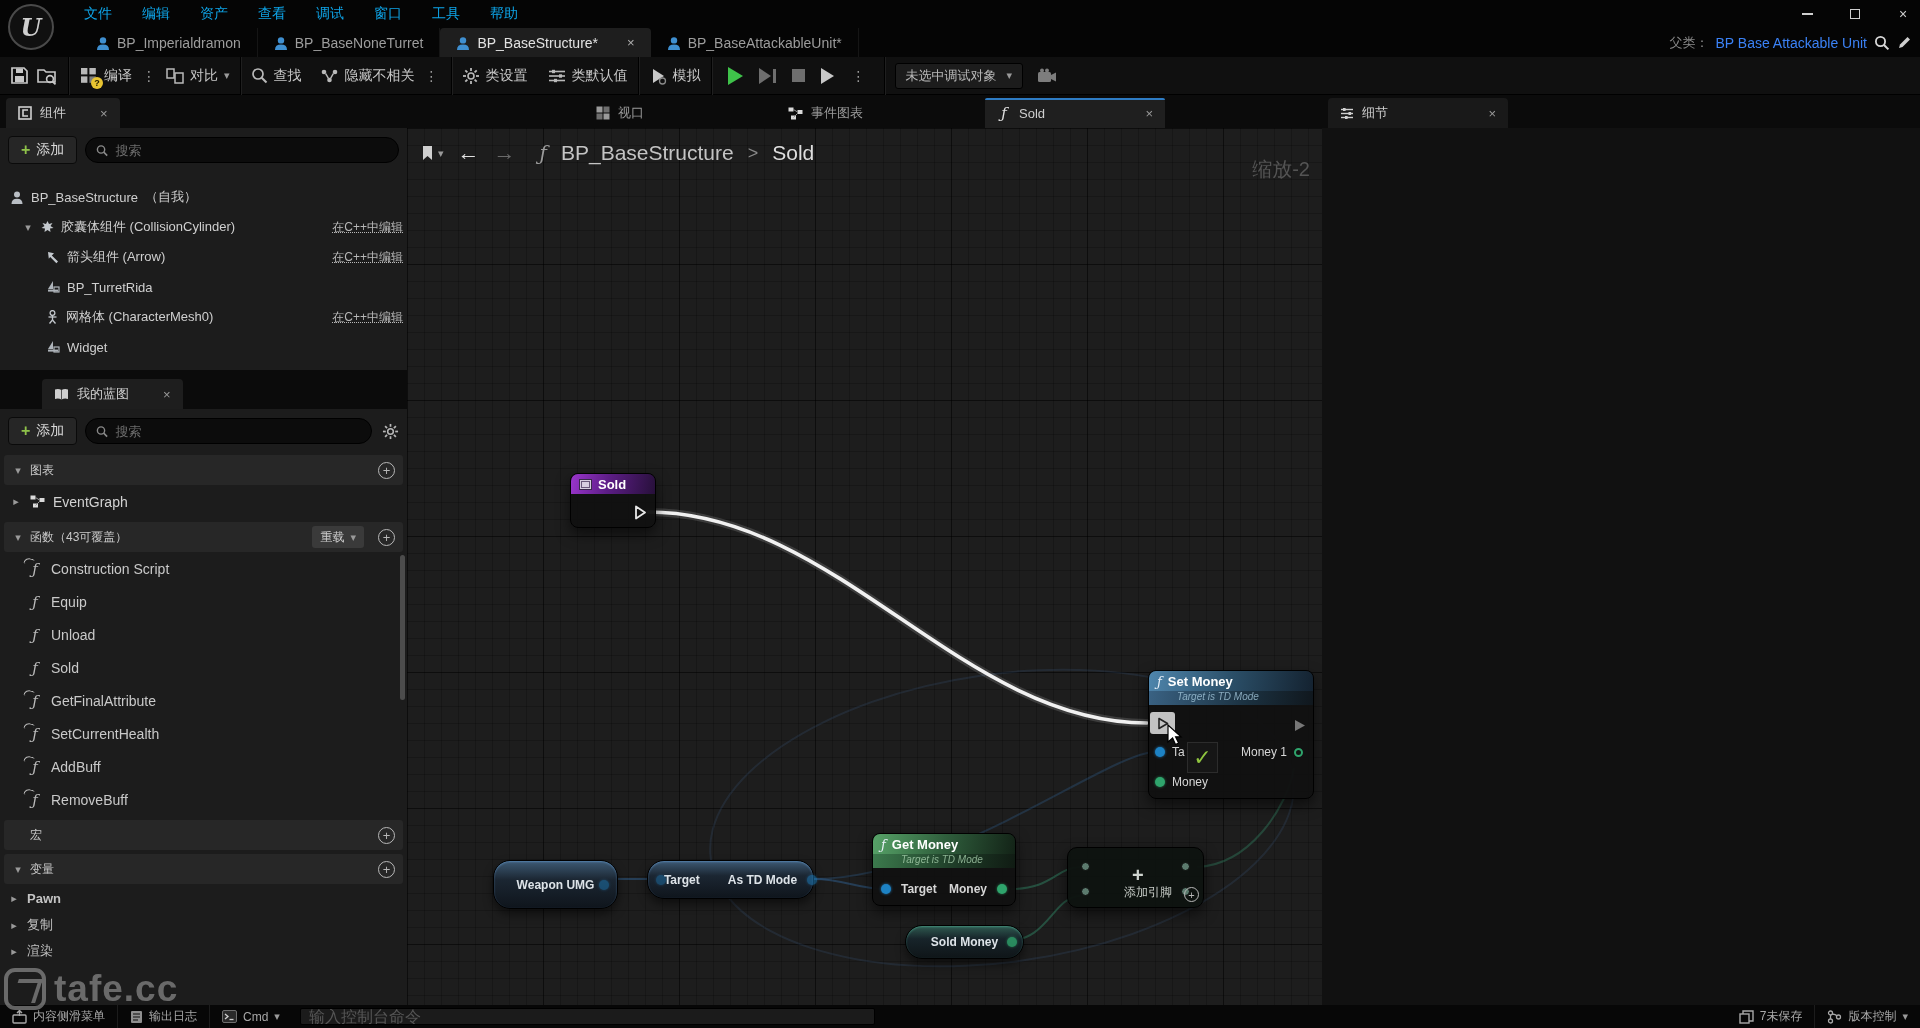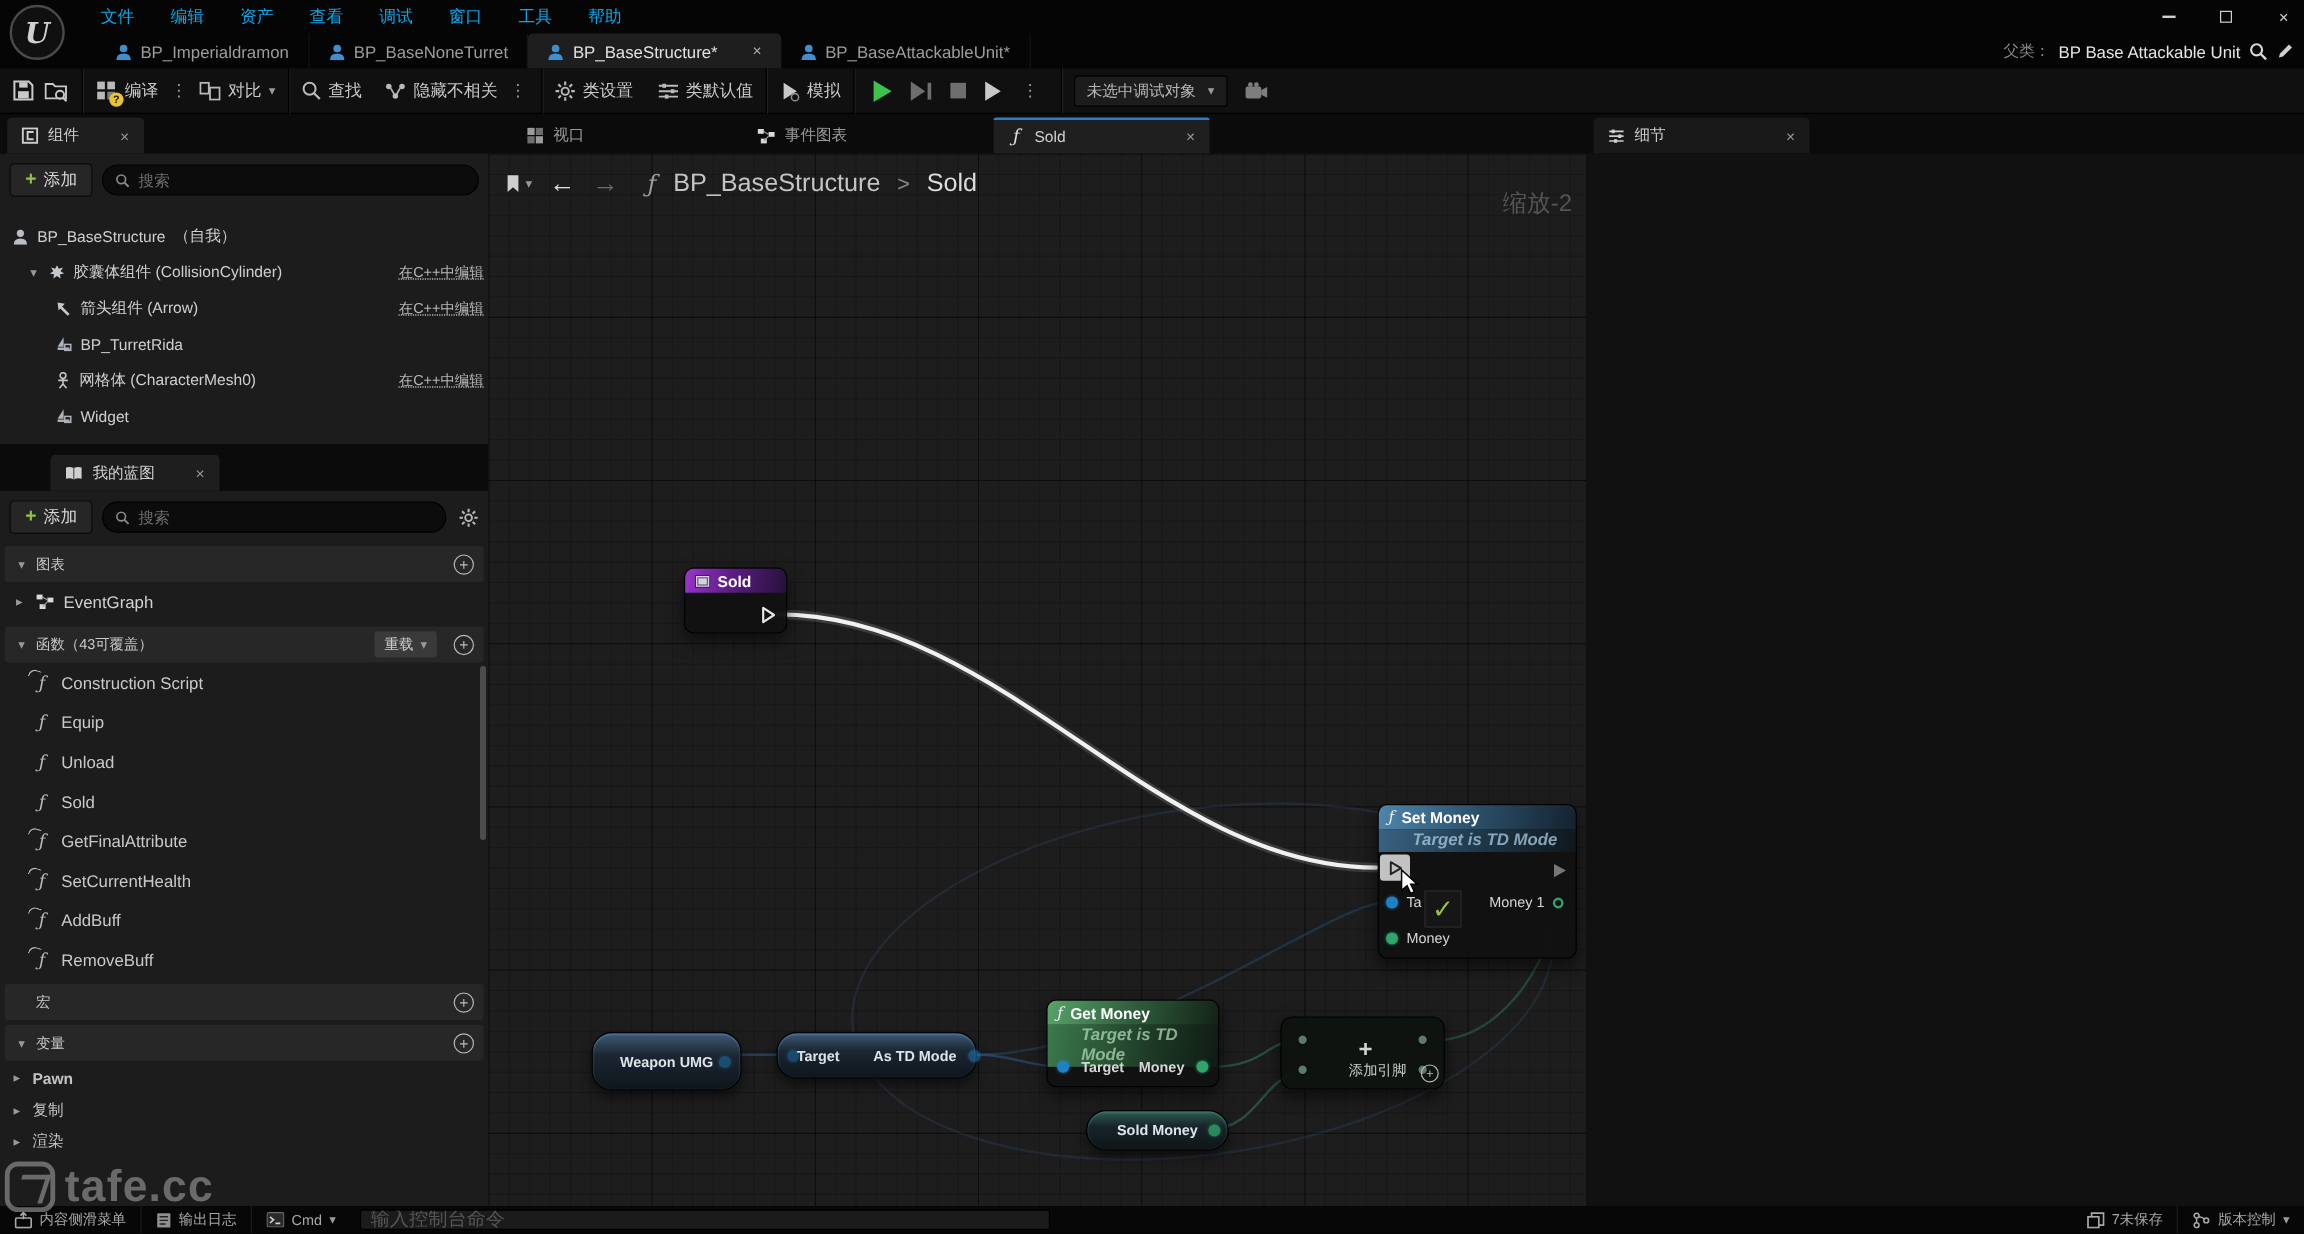--- a/index.html
+++ b/index.html
@@ -21,21 +21,21 @@
 
   
   .assetbar { position:relative; height:29px; background:#050505; display:flex; align-items:flex-end; }
   .asset-tabs { display:flex; margin-left:80px; height:29px; align-items:flex-end; }
   .asset-tab { display:flex; align-items:center; gap:7px; height:29px; padding:0 16px; color:#9d9d9d; font-size:14px;
     border-right:1px solid #151515; }
   .asset-tab.active { background:#1e1e1e; color:#e2e2e2; border-radius:4px 4px 0 0; border-right:none; }
   .asset-tab .closex { margin-left:22px; color:#b0b0b0; font-size:13px; }
   .parent-class { position:absolute; right:8px; top:0; height:29px; display:flex; align-items:center; gap:7px; }
   .pc-label { color:#8a8a8a; font-size:13px; }
-  .pc-value { color:#e5e5e5; font-size:14px; }
+  .pc-value { color:#3b82f6; font-size:14px; }
 
   .person-icon { width:14px; height:14px; }
 
   
   .toolbar { position:relative; height:38px; background:#101010; display:flex; align-items:center; color:#c8c8c8;
     font-size:14px; border-bottom:1px solid #000; }
   .tb-group { display:flex; align-items:center; height:38px; padding:0 10px; gap:8px; }
   .tb-sep { width:1px; height:38px; background:#000; box-shadow:1px 0 0 #1f1f1f; }
   .tb-item { display:flex; align-items:center; gap:6px; white-space:nowrap; }
   .tb-dots { color:#9a9a9a; font-size:14px; padding:0 2px; }
@@ -102,39 +102,39 @@
 
   
   .canvas { position:absolute; left:0; top:33px; width:915px; height:877px; overflow:hidden;
     background-color:#1d1d1d;
     background-image:
       linear-gradient(rgba(0,0,0,.45) 1px, transparent 1px),
       linear-gradient(90deg, rgba(0,0,0,.45) 1px, transparent 1px),
       linear-gradient(rgba(0,0,0,.22) 1px, transparent 1px),
       linear-gradient(90deg, rgba(0,0,0,.22) 1px, transparent 1px);
     background-size:136px 136px,136px 136px,17px 17px,17px 17px; }
-  .graph-tabs { position:absolute; left:0; top:0; width:915px; }
+  .graph-tabs { position:absolute; left:0; top:0; width:915px;justify-content:center; }
   .gtab { font-size:13px; }
   .crumb-bar { position:absolute; left:14px; top:12px; display:flex; align-items:center; gap:14px; z-index:5; }
   .crumb-fx { font-family:"DejaVu Serif",serif; font-style:italic; font-size:20px; color:#9a9a9a; }
   .crumb-root { font-size:21px; color:#c4c4c4; }
   .crumb-sep { font-size:18px; color:#8a8a8a; }
   .crumb-cur { font-size:21px; color:#dedede; }
   .nav-arrow { font-size:22px; color:#e0e0e0; }
   .nav-arrow.fwd { color:#6a6a6a; }
   .zoom-label { position:absolute; right:12px; top:28px; color:#545454; font-size:20px; z-index:5; }
 
   .wires { position:absolute; inset:0; z-index:2; }
 
   .node { position:absolute; background:rgba(17,17,17,.96); border:1px solid #000; border-radius:8px;
     box-shadow:0 6px 14px rgba(0,0,0,.55); z-index:3; }
   .nhdr { border-radius:7px 7px 0 0; padding:3px 8px 2px 8px; display:flex; align-items:center; gap:6px; }
   .nhdr .ntitle { color:#fff; font-size:13px; font-weight:bold; }
   .nhdr .fxico { font-family:"DejaVu Serif",serif; font-style:italic; color:#e8f0f8; font-size:13px; }
-  .nsub { font-style:italic; font-size:14px; margin:-1px 0 2px 28px;font-weight:bold; }
+  .nsub { font-style:italic; font-size:10px; margin:-1px 0 2px 28px; }
   .hdr-purple { background:linear-gradient(100deg,#9a35cc 0%,#5c1d85 45%,#27103a 100%); }
   .hdr-blue   { background:linear-gradient(100deg,#4f86ad 0%,#2b4f68 50%,#142230 100%); }
   .hdr-green  { background:linear-gradient(100deg,#57a368 0%,#2f5e3c 50%,#132317 100%); }
   .sub-blue { color:rgba(170,205,225,.75); }
   .sub-green { color:rgba(175,215,180,.75); }
 
   .pin { width:10px; height:10px; border-radius:50%; flex:none; }
   .pin-blue { background:#1d82c4; box-shadow:0 0 3px rgba(40,140,210,.8); }
   .pin-green { background:#2fa46c; box-shadow:0 0 3px rgba(50,170,110,.7); }
   .pin-hollow-green { width:9px; height:9px; border:2px solid #2fa46c; background:transparent; border-radius:50%; }

